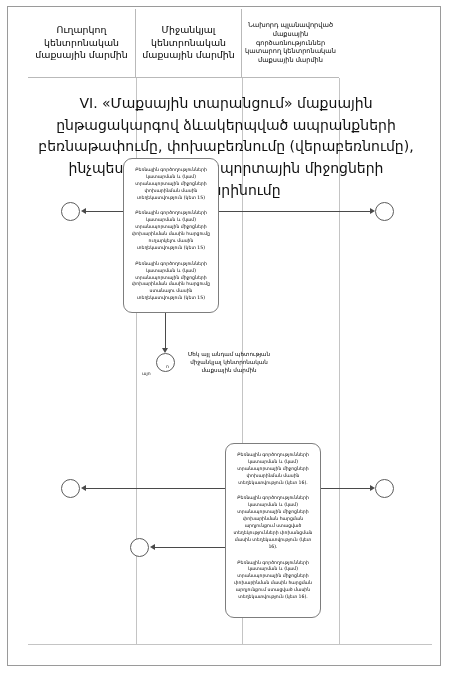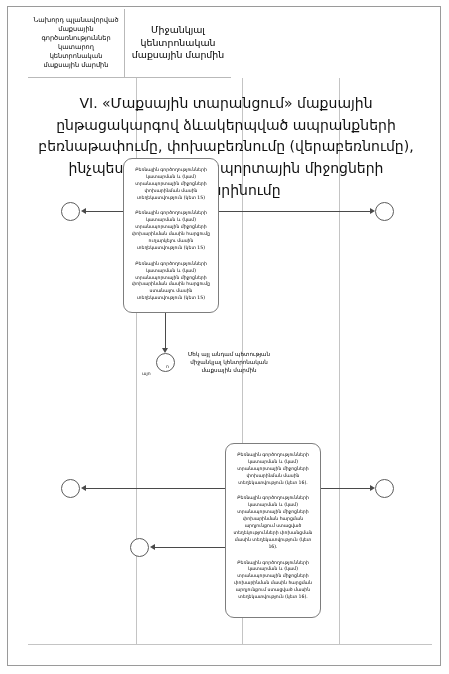--- a/index.html
+++ b/index.html
@@ -197,25 +197,28 @@
   }
 </style>
 </head>
 <body>
 
 <div id="page">
 
   <div class="page-frame"></div>
 
   <div class="lane-header-row">
-    <div class="lane-header lh-2">
-      <span>Նախորդ պլանավորված մաքսային գործառնություններ կատարող կենտրոնական մաքսային մարմին</span>
+    <div class="lane-header lh-0">
+      <span>Ուղարկող կենտրոնական մաքսային մարմին</span>
     </div>
     <div class="lane-header lh-1">
       <span>Միջանկյալ կենտրոնական մաքսային մարմին</span>
+    </div>
+    <div class="lane-header lh-2">
+      <span>Նախորդ պլանավորված մաքսային գործառնություններ կատարող կենտրոնական մաքսային մարմին</span>
     </div>
   </div>
 
   <div class="lane-sep s1"></div>
   <div class="lane-sep s2"></div>
   <div class="lane-sep s3"></div>
   <div class="lane-bottom"></div>
 
   <div class="caption">VI. «Մաքսային տարանցում» մաքսային ընթացակարգով ձևակերպված ապրանքների բեռնաթափումը, փոխաբեռնումը (վերաբեռնումը), ինչպես նաև տրանսպորտային միջոցների փոխարինումը</div>
 

